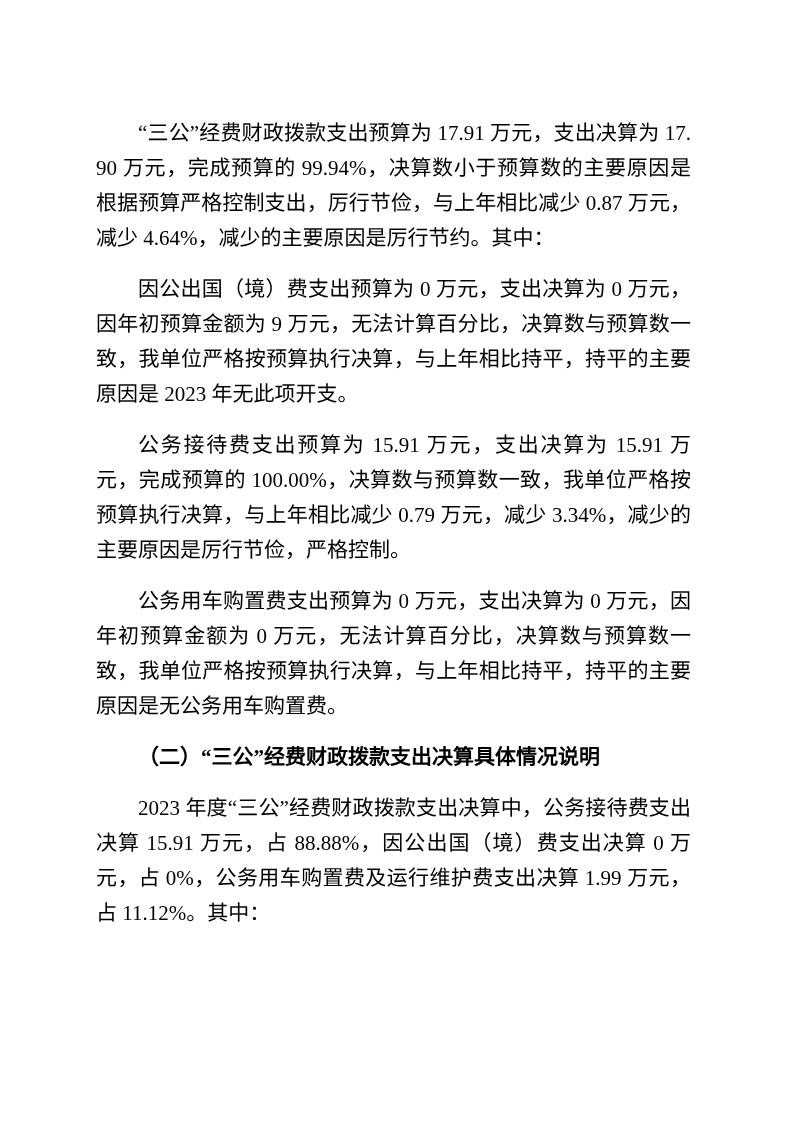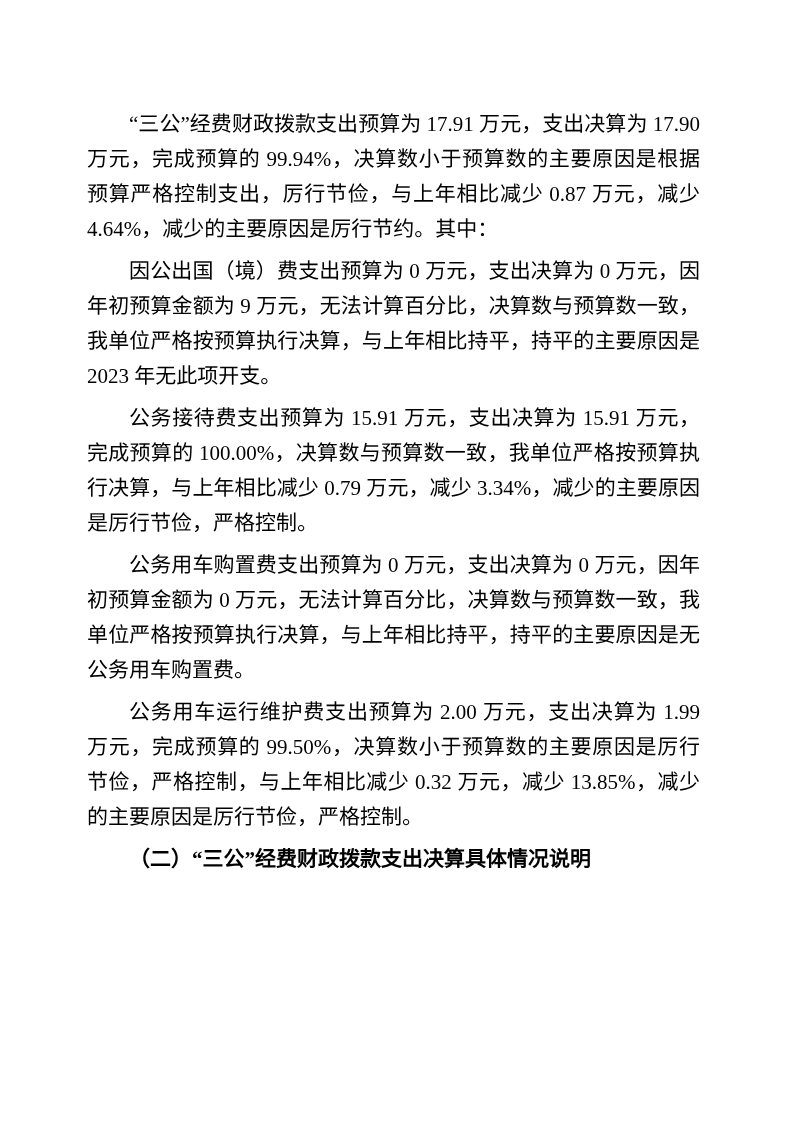--- a/index.html
+++ b/index.html
@@ -15,21 +15,21 @@
     overflow: hidden;
     box-sizing: border-box;
   }
   .doc-content {
     position: absolute;
     left: 80px;
     top: 100px;
     width: 627px;
   }
   .para {
-    margin: 7px;
+    margin: 16px;
     padding: 0;
     color: #000000;
     font-size: 21px;
     line-height: 35px;
     text-align: justify;
     text-justify: inter-ideograph;
     text-indent: 2em;
     word-break: break-all;
   }
   .para.body {
@@ -43,16 +43,16 @@
 </style>
 </head>
 <body>
 
 <div class="page">
   <div class="doc-content">
       <p class="para body">“三公”经费财政拨款支出预算为 17.91 万元，支出决算为 17.90 万元，完成预算的 99.94%，决算数小于预算数的主要原因是根据预算严格控制支出，厉行节俭，与上年相比减少 0.87 万元，减少 4.64%，减少的主要原因是厉行节约。其中：</p>
       <p class="para body">因公出国（境）费支出预算为 0 万元，支出决算为 0 万元，因年初预算金额为 9 万元，无法计算百分比，决算数与预算数一致，我单位严格按预算执行决算，与上年相比持平，持平的主要原因是 2023 年无此项开支。</p>
       <p class="para body">公务接待费支出预算为 15.91 万元，支出决算为 15.91 万元，完成预算的 100.00%，决算数与预算数一致，我单位严格按预算执行决算，与上年相比减少 0.79 万元，减少 3.34%，减少的主要原因是厉行节俭，严格控制。</p>
       <p class="para body">公务用车购置费支出预算为 0 万元，支出决算为 0 万元，因年初预算金额为 0 万元，无法计算百分比，决算数与预算数一致，我单位严格按预算执行决算，与上年相比持平，持平的主要原因是无公务用车购置费。</p>
-      <p class="para body">公务用车运行维护费支出预算为 2.00 万元，支出决算为 1.99 万元，完成预算的 99.50%，决算数小于预算数的主要原因是厉行节俭，严格控制，与上年相比减少 0.32 万元，减少 13.85%，减少的主要原因是厉行节俭，严格控制。</p>
       <p class="para heading">（二）“三公”经费财政拨款支出决算具体情况说明</p>
+      <p class="para body">2023 年度“三公”经费财政拨款支出决算中，公务接待费支出决算 15.91 万元，占 88.88%，因公出国（境）费支出决算 0 万元，占 0%，公务用车购置费及运行维护费支出决算 1.99 万元，占 11.12%。其中：</p>
     </div>
 </div>
 
 </body></html>

